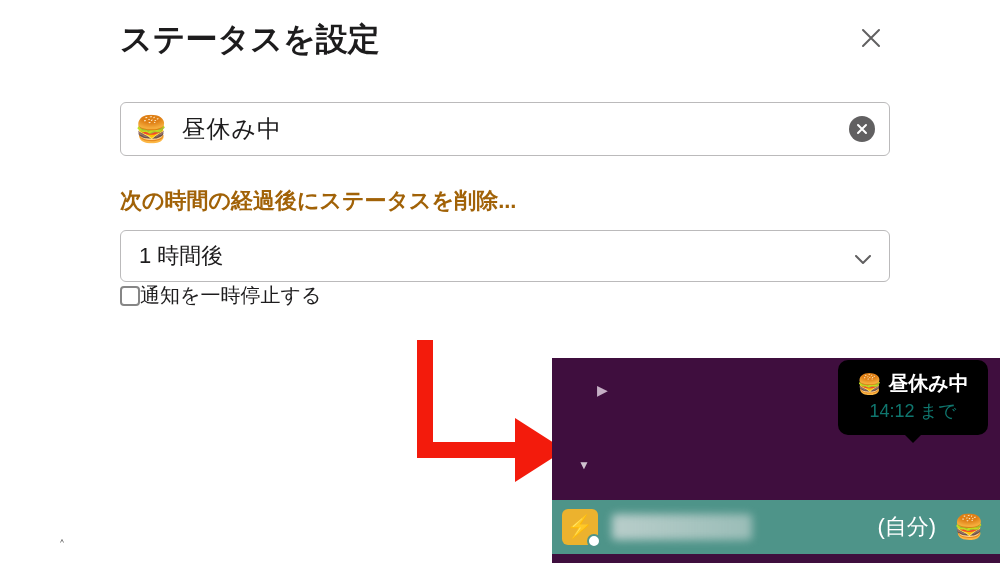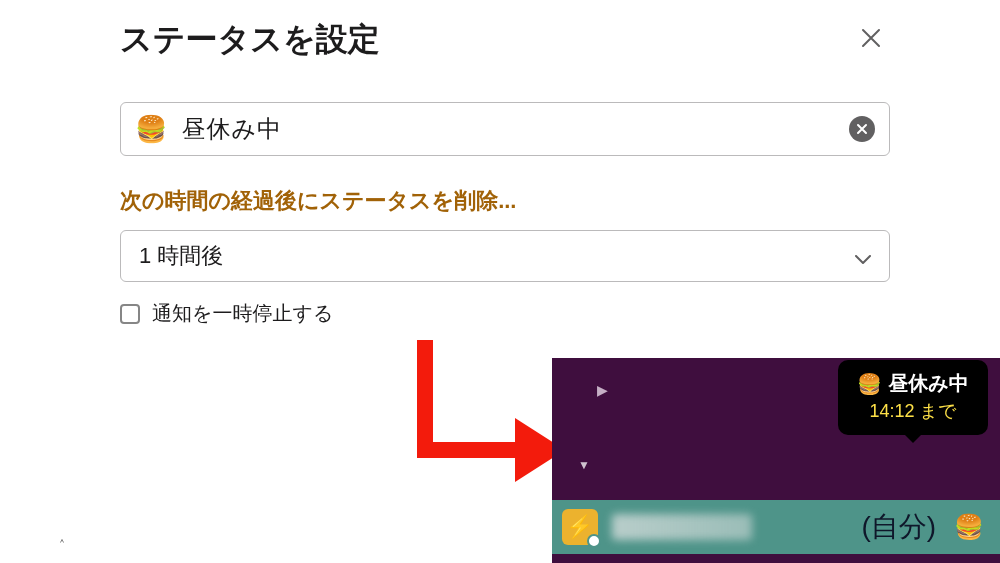--- a/index.html
+++ b/index.html
@@ -72,36 +72,36 @@
       margin-bottom: 14px;
     }
     .duration-select {
       border: 1px solid #bbbabb;
       border-radius: 6px;
       height: 52px;
       display: flex;
       align-items: center;
       justify-content: space-between;
       padding: 0 18px;
-      margin-bottom: 18px;
+      margin-bottom: 0;
       cursor: pointer;
     }
     .duration-text {
       font-size: 22px;
       color: #1d1c1d;
     }
     .chevron-down {
       width: 16px;
       height: 10px;
       display: inline-block;
     }
     .pause-row {
       display: flex;
       align-items: center;
-      gap: 12px;
+      gap: 0;
     }
     .checkbox {
       width: 20px;
       height: 20px;
       border: 2px solid #868686;
       border-radius: 4px;
       cursor: pointer;
     }
     .pause-label {
       font-size: 20px;
@@ -159,21 +159,21 @@
     .tooltip-title {
       font-size: 20px;
       font-weight: 700;
       display: flex;
       align-items: center;
       justify-content: center;
       gap: 6px;
     }
     .tooltip-until {
       font-size: 18px;
-      color: #fde047;
+      color: #0f766e;
       margin-top: 2px;
     }
     .tooltip-tail {
       position: absolute;
       bottom: -8px;
       left: 50%;
       transform: translateX(-50%);
       width: 0; height: 0;
       border-left: 8px solid transparent;
       border-right: 8px solid transparent;
@@ -216,22 +216,22 @@
     .self-name-blur {
       flex: 0 0 auto;
       width: 140px;
       height: 26px;
       background: linear-gradient(90deg, rgba(230,230,230,0.7), rgba(230,230,230,0.5));
       filter: blur(4px);
       border-radius: 4px;
       margin-left: 4px;
     }
     .self-label {
-      color: #0f172a;
-      font-size: 28px;
+      color: #ffffff;
+      font-size: 22px;
       margin-left: auto;
       margin-right: 8px;
     }
     .self-emoji { font-size: 24px; }
     .tiny-dot {
       position: absolute;
       left: 60px;
       bottom: 20px;
       font-size: 10px;
       color: #333;

